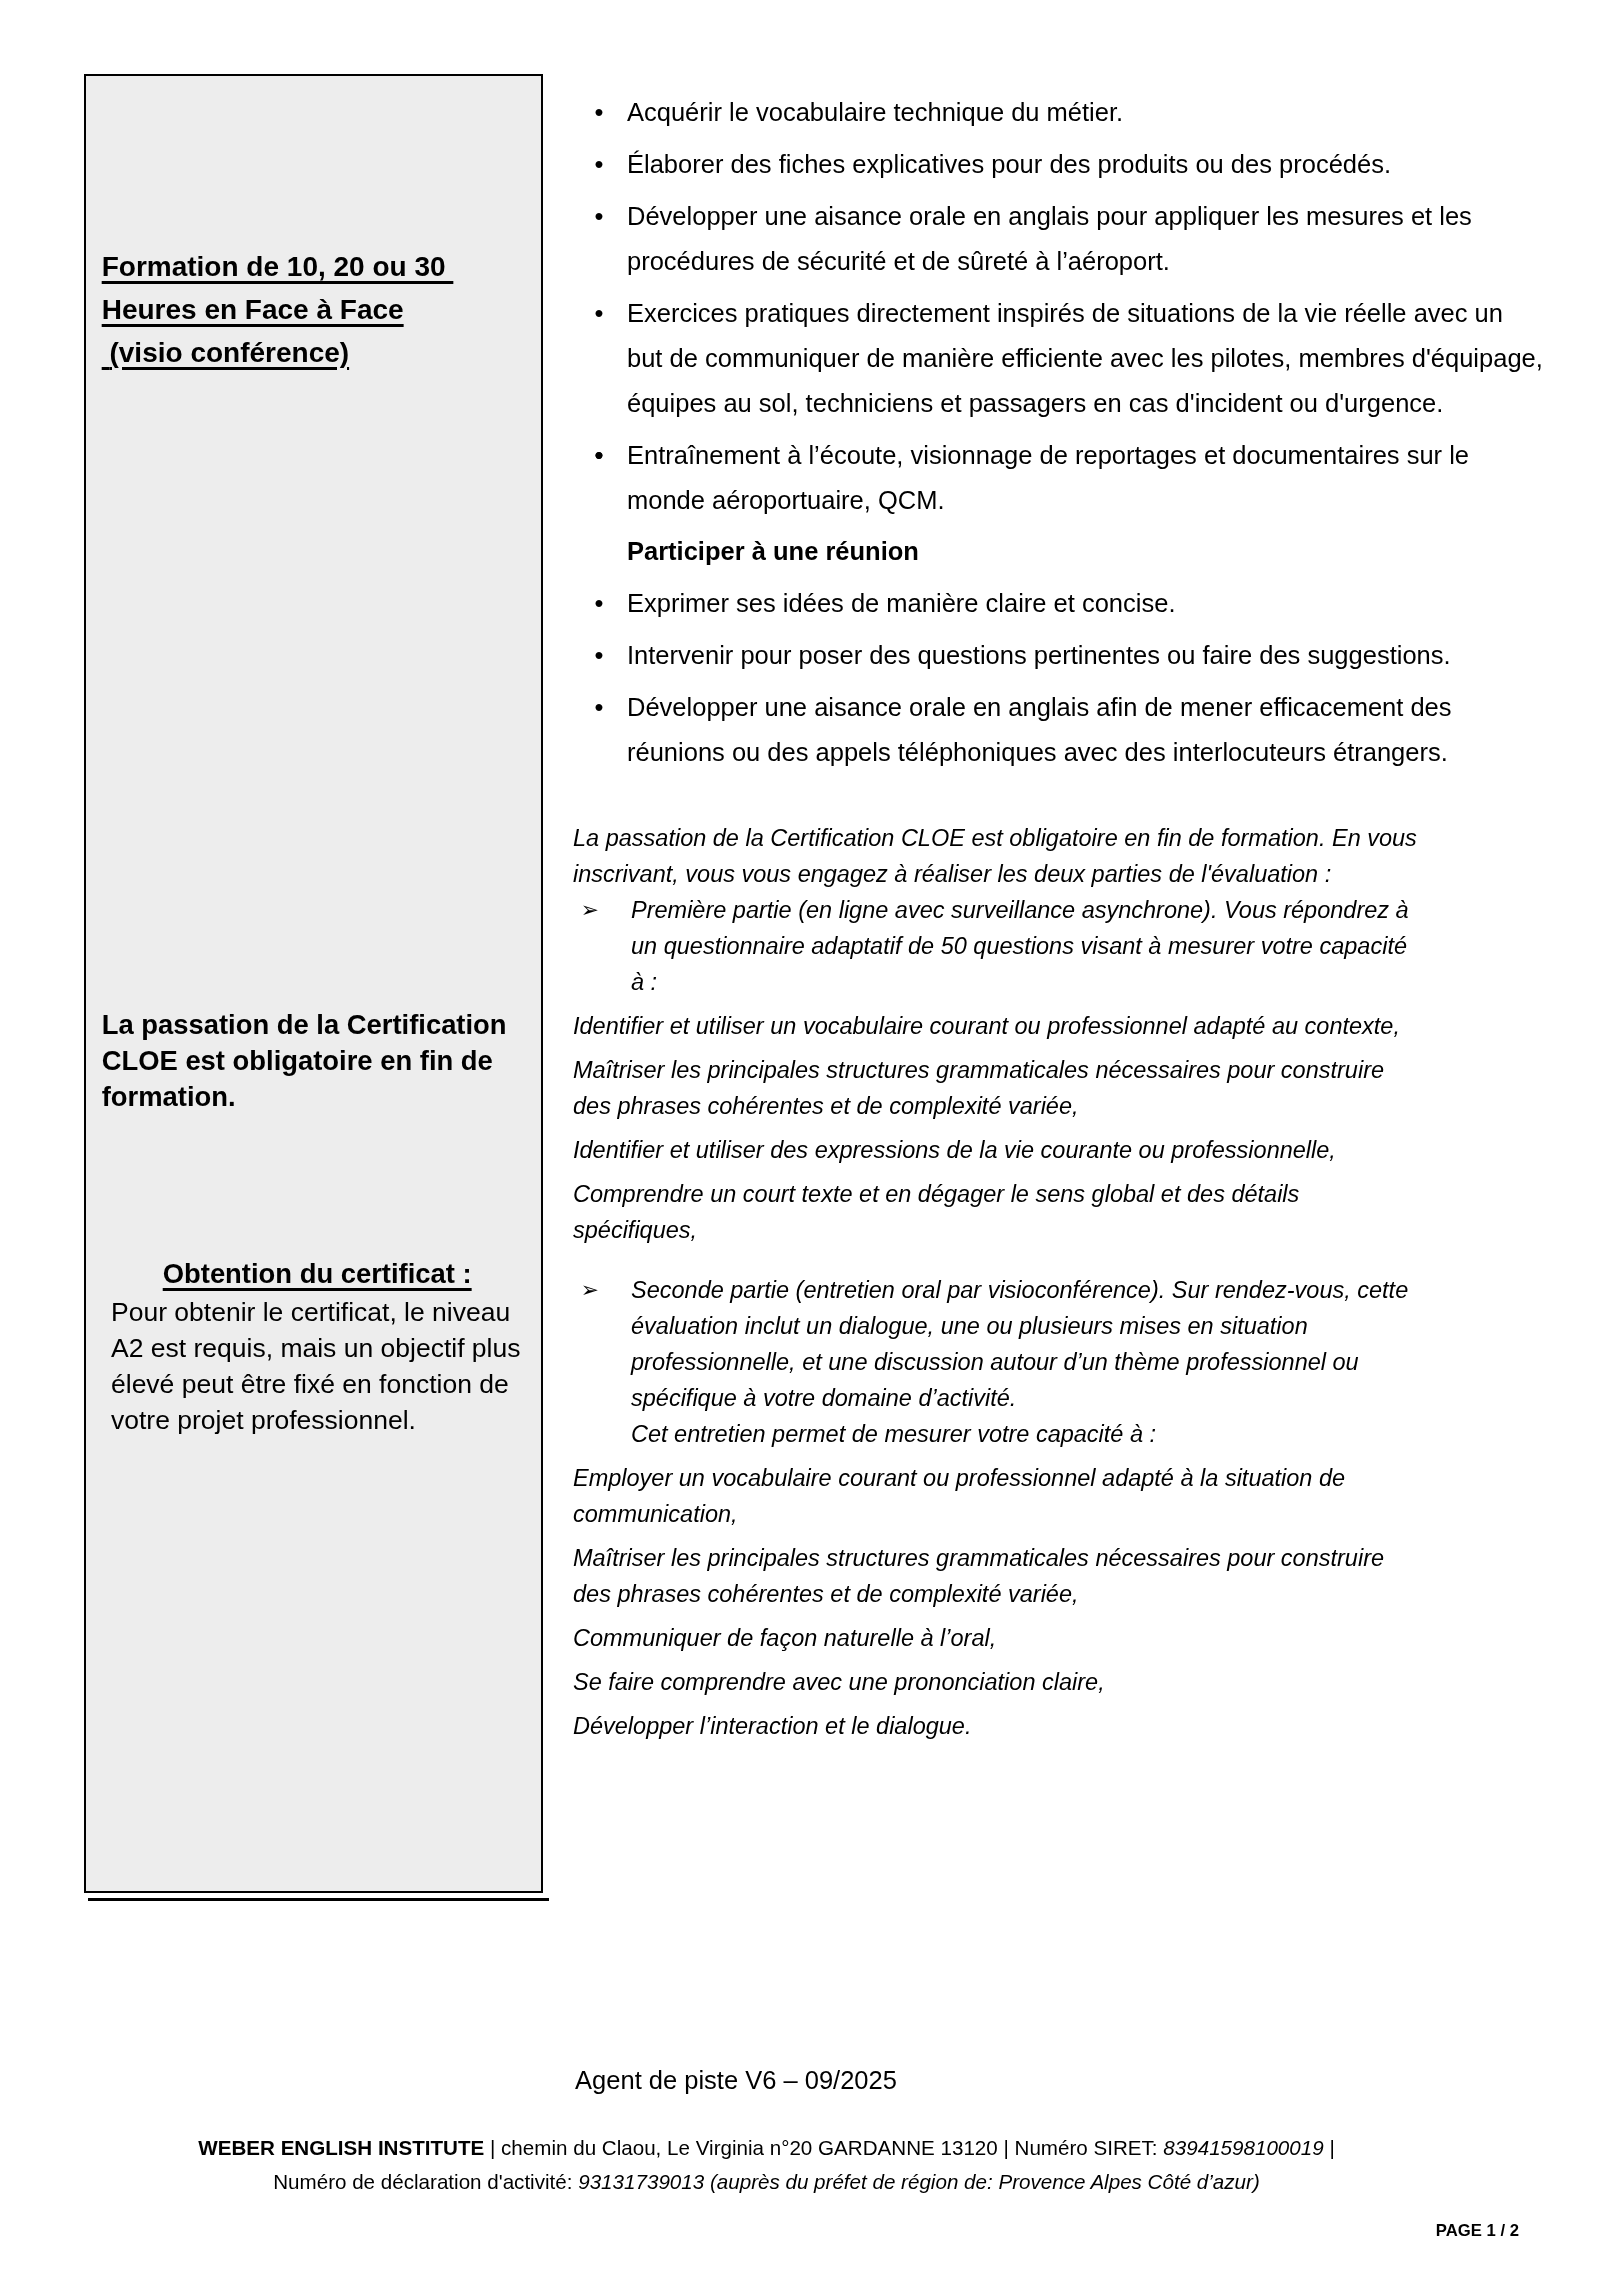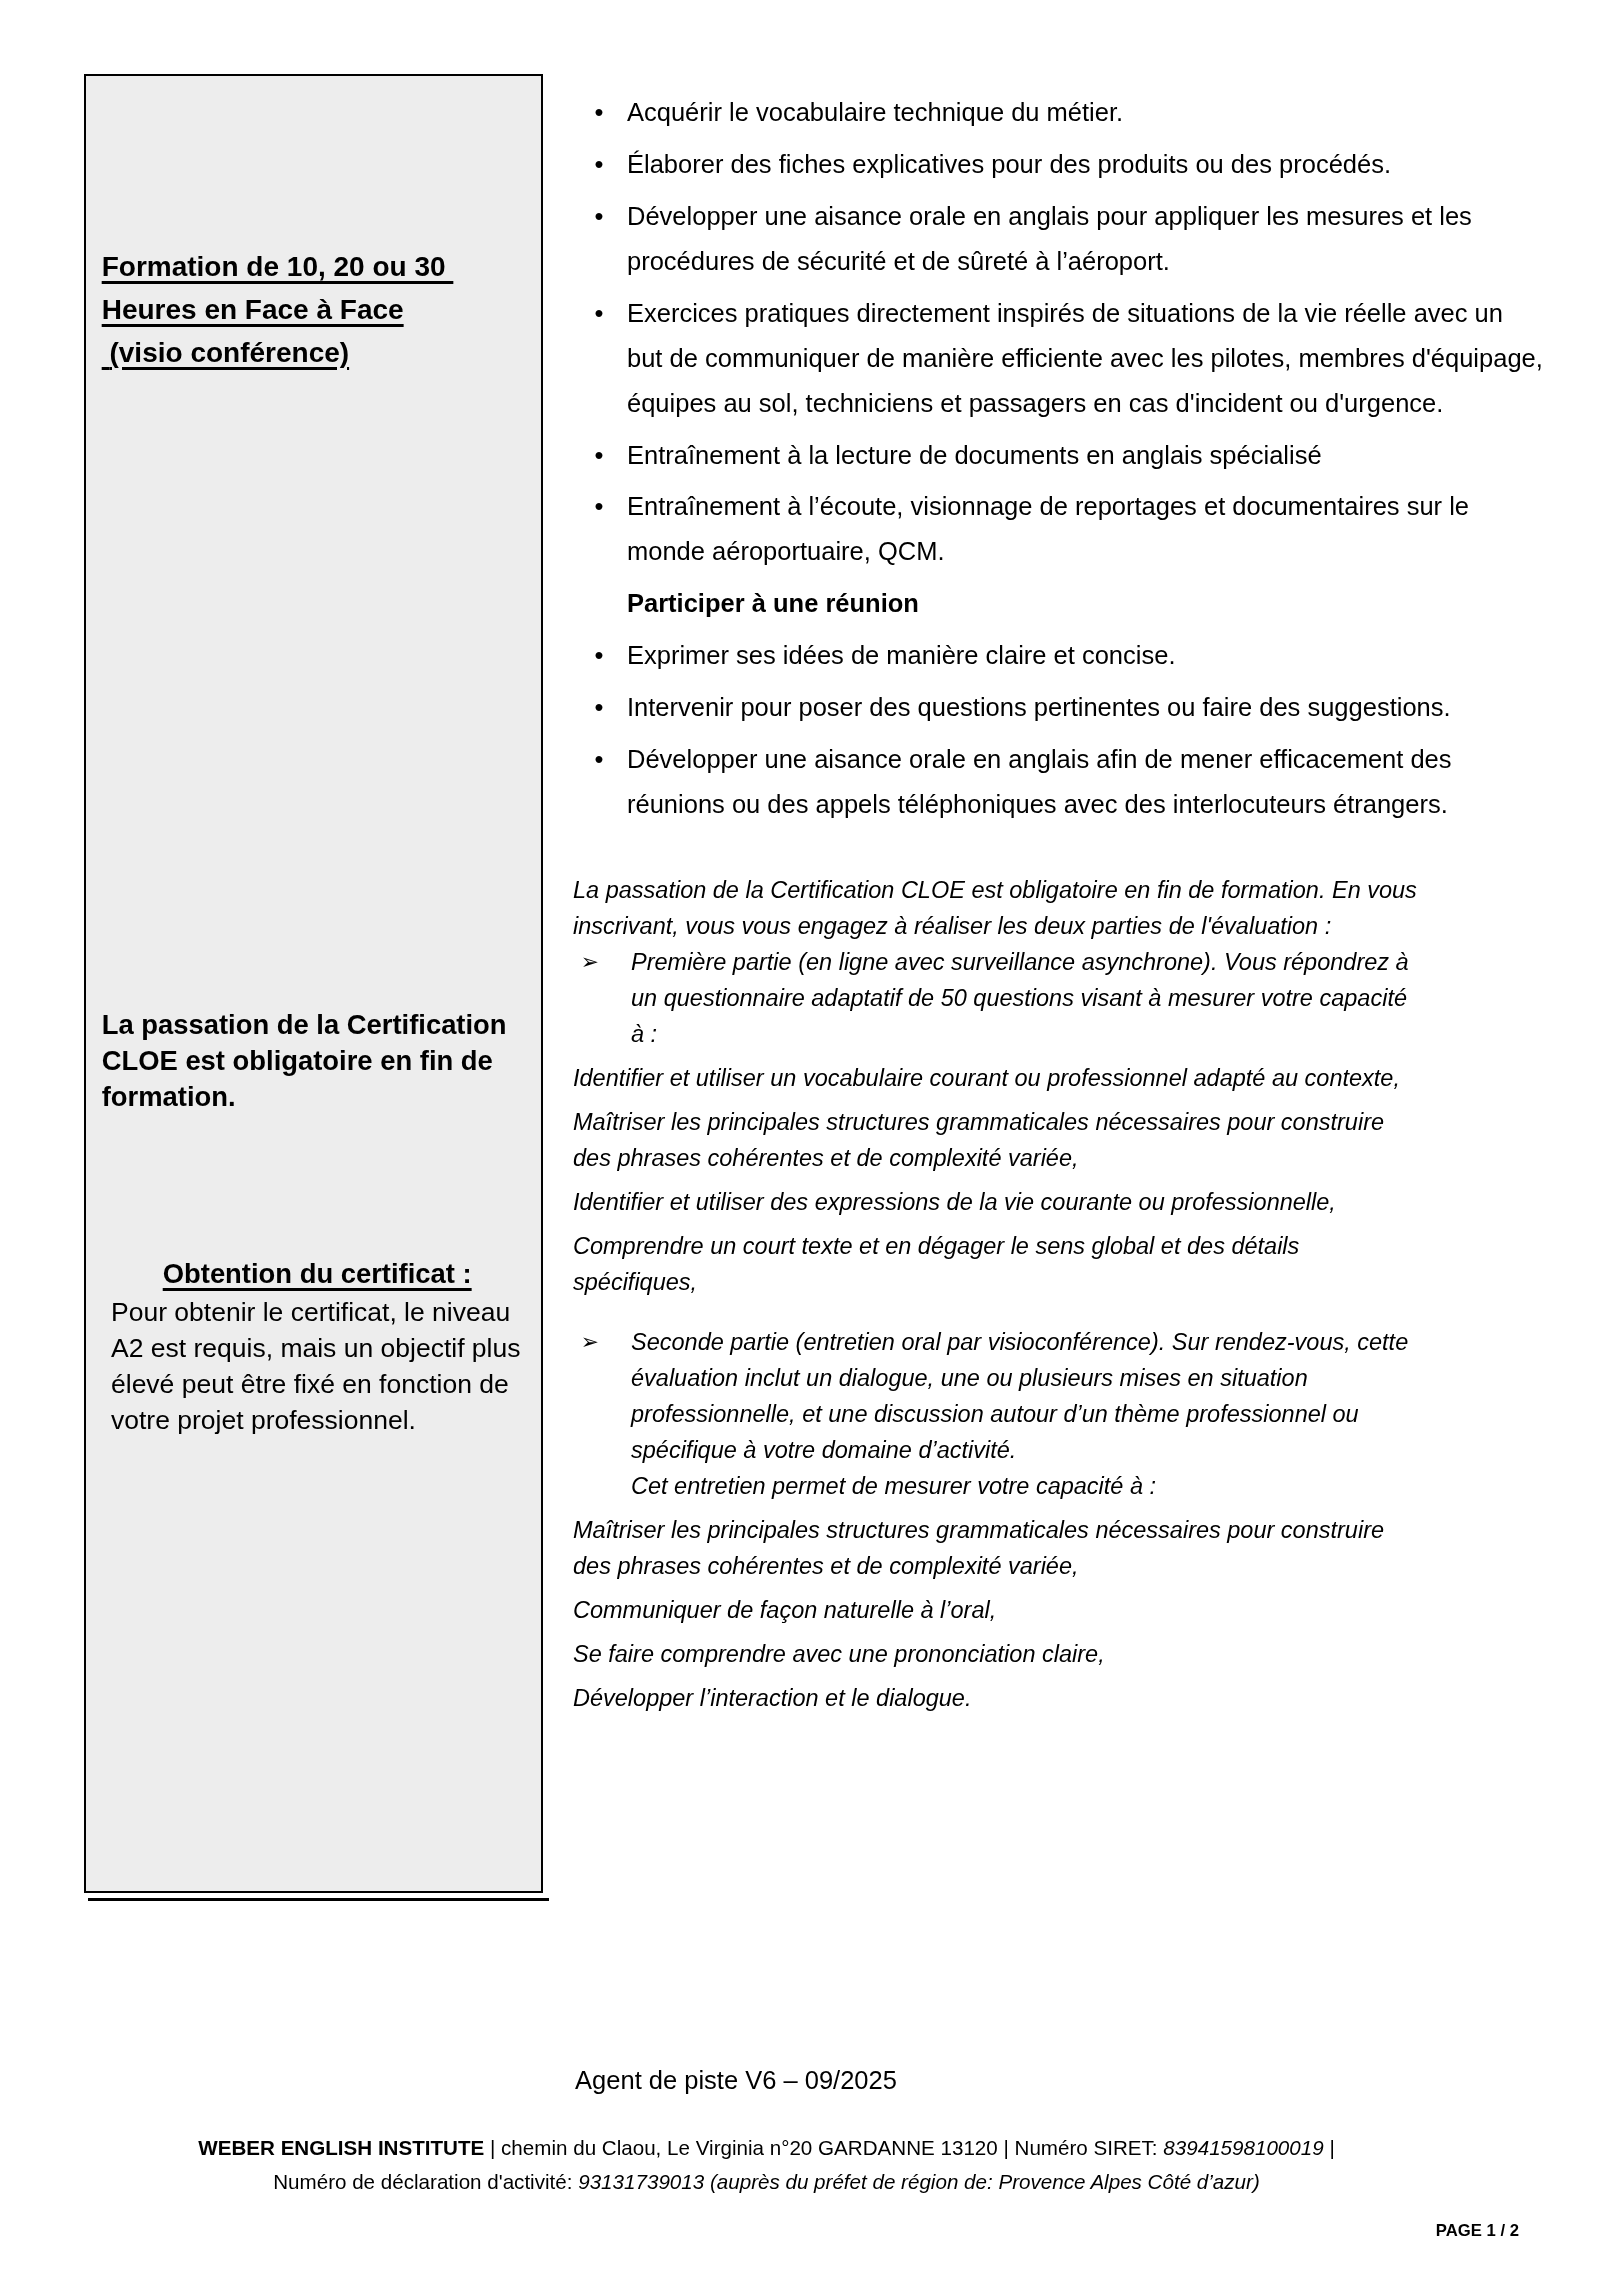--- a/index.html
+++ b/index.html
@@ -83,21 +83,21 @@
   <div class="box-para">Pour obtenir le certificat, le niveau A2 est requis, mais un objectif plus élevé peut être fixé en fonction de votre projet professionnel.</div>
   <div class="shadow-line"></div>
 </div>
 
 <div class="right-col">
   <ul class="obj-list" id="objectives-top">
       <li><span class="bullet">•</span><span>Acquérir le vocabulaire technique du métier.</span></li>
       <li><span class="bullet">•</span><span>Élaborer des fiches explicatives pour des produits ou des procédés.</span></li>
       <li><span class="bullet">•</span><span>Développer une aisance orale en anglais pour appliquer les mesures et les procédures de sécurité et de sûreté à l’aéroport.</span></li>
       <li><span class="bullet">•</span><span>Exercices pratiques directement inspirés de situations de la vie réelle avec un but de communiquer de manière efficiente avec les pilotes, membres d'équipage, équipes au sol, techniciens et passagers en cas d'incident ou d'urgence.</span></li>
-      <li><span class="bullet">•</span><span>Entraînement à la lecture de documents en anglais spécialisé</span></li>
+      <li><span class="bullet">•</span></li>
       <li><span class="bullet">•</span><span>Entraînement à l’écoute, visionnage de reportages et documentaires sur le monde aéroportuaire, QCM.</span></li>
     </ul>
   <div class="meeting-heading">Participer à une réunion</div>
   <ul class="obj-list" id="objectives-meeting">
       <li><span class="bullet">•</span><span>Exprimer ses idées de manière claire et concise.</span></li>
       <li><span class="bullet">•</span><span>Intervenir pour poser des questions pertinentes ou faire des suggestions.</span></li>
       <li><span class="bullet">•</span><span>Développer une aisance orale en anglais afin de mener efficacement des réunions ou des appels téléphoniques avec des interlocuteurs étrangers.</span></li>
     </ul>
 
   <div class="italic-block">
@@ -115,20 +115,21 @@
       </div>
 
     <div class="v-gap"></div>
 
     <div class="arrow-item">
       <span class="arrow">➢</span>
       <span>Seconde partie (entretien oral par visioconférence). Sur rendez-vous, cette évaluation inclut un dialogue, une ou plusieurs mises en situation professionnelle, et une discussion autour d’un thème professionnel ou spécifique à votre domaine d’activité.</span>
     </div>
     <div class="subline">Cet entretien permet de mesurer votre capacité à :</div>
     <div id="capacities-2">
+        <div class="cap-line">Employer un vocabulaire courant ou professionnel adapté à la situation de communication,</div>
         <div class="cap-line">Maîtriser les principales structures grammaticales nécessaires pour construire des phrases cohérentes et de complexité variée,</div>
         <div class="cap-line">Communiquer de façon naturelle à l’oral,</div>
         <div class="cap-line">Se faire comprendre avec une prononciation claire,</div>
         <div class="cap-line">Développer l’interaction et le dialogue.</div>
       </div>
   </div>
 </div>
 
 <div class="doc-title">Agent de piste V6 – 09/2025</div>
 

